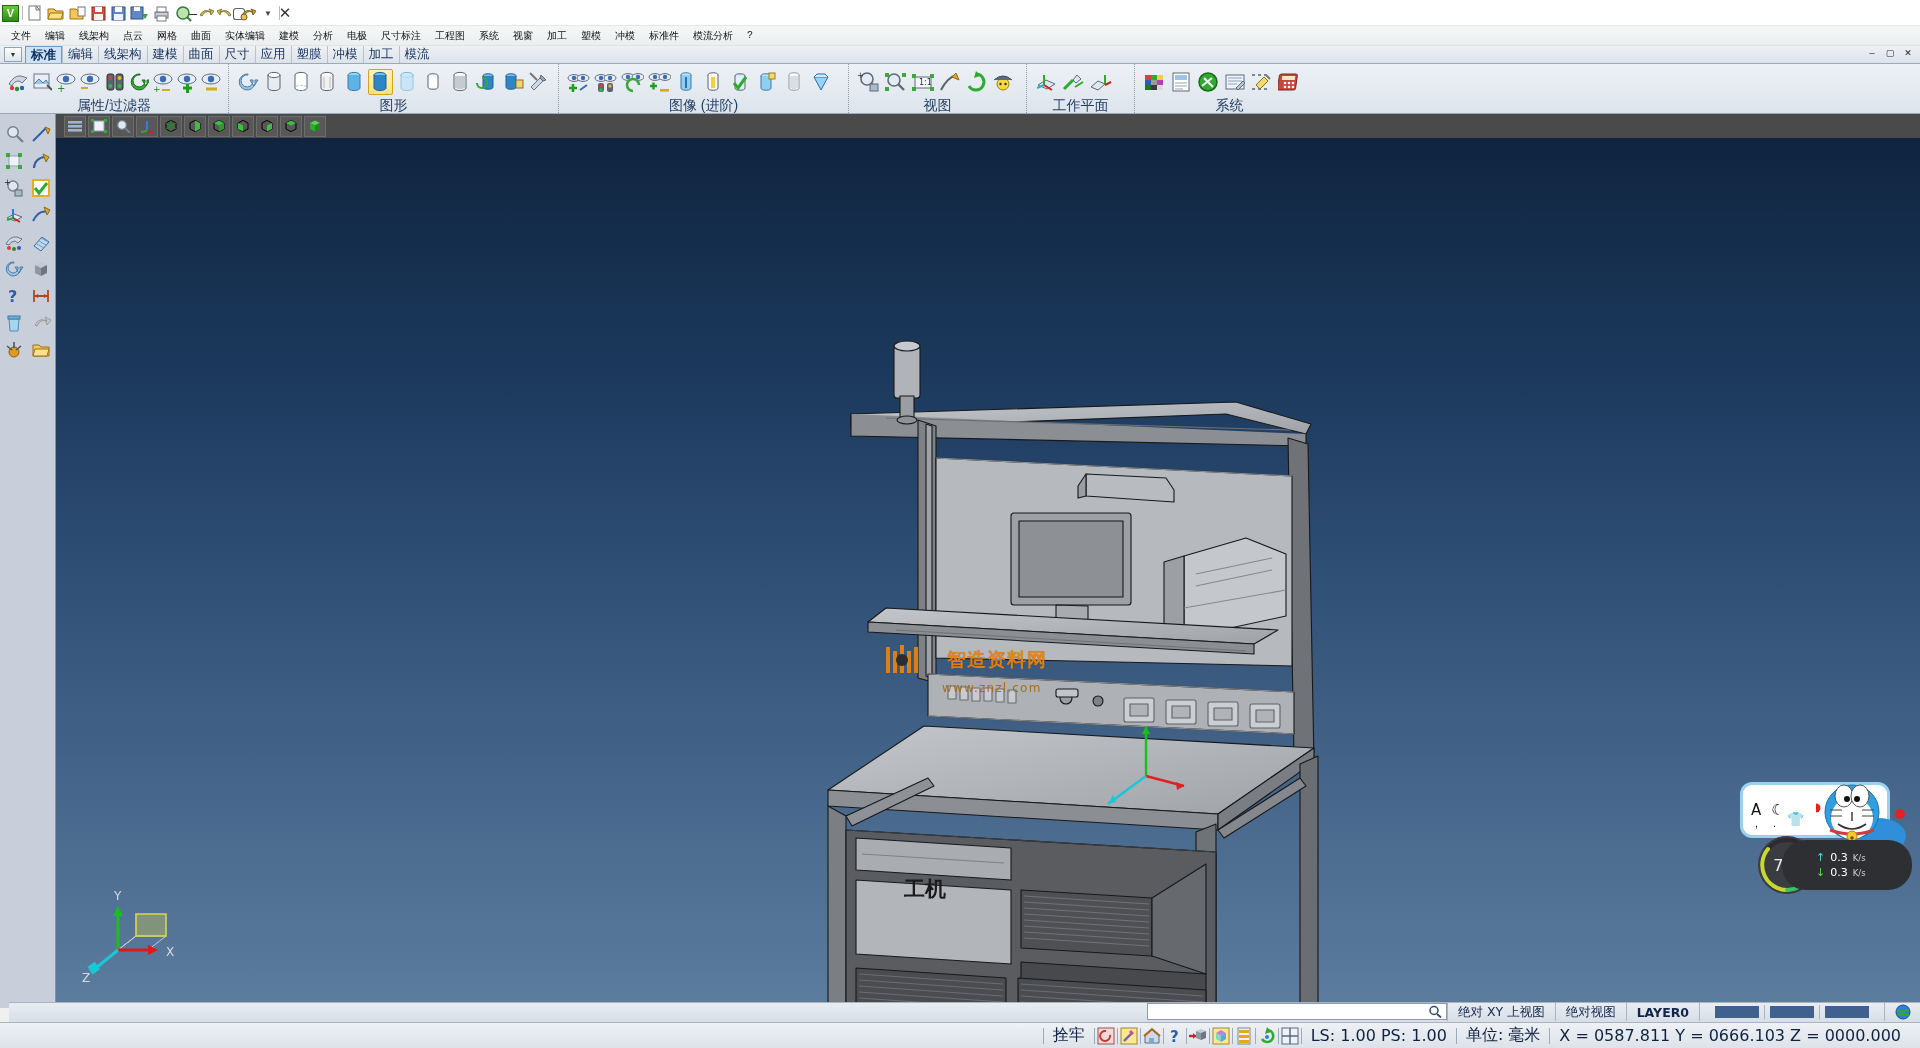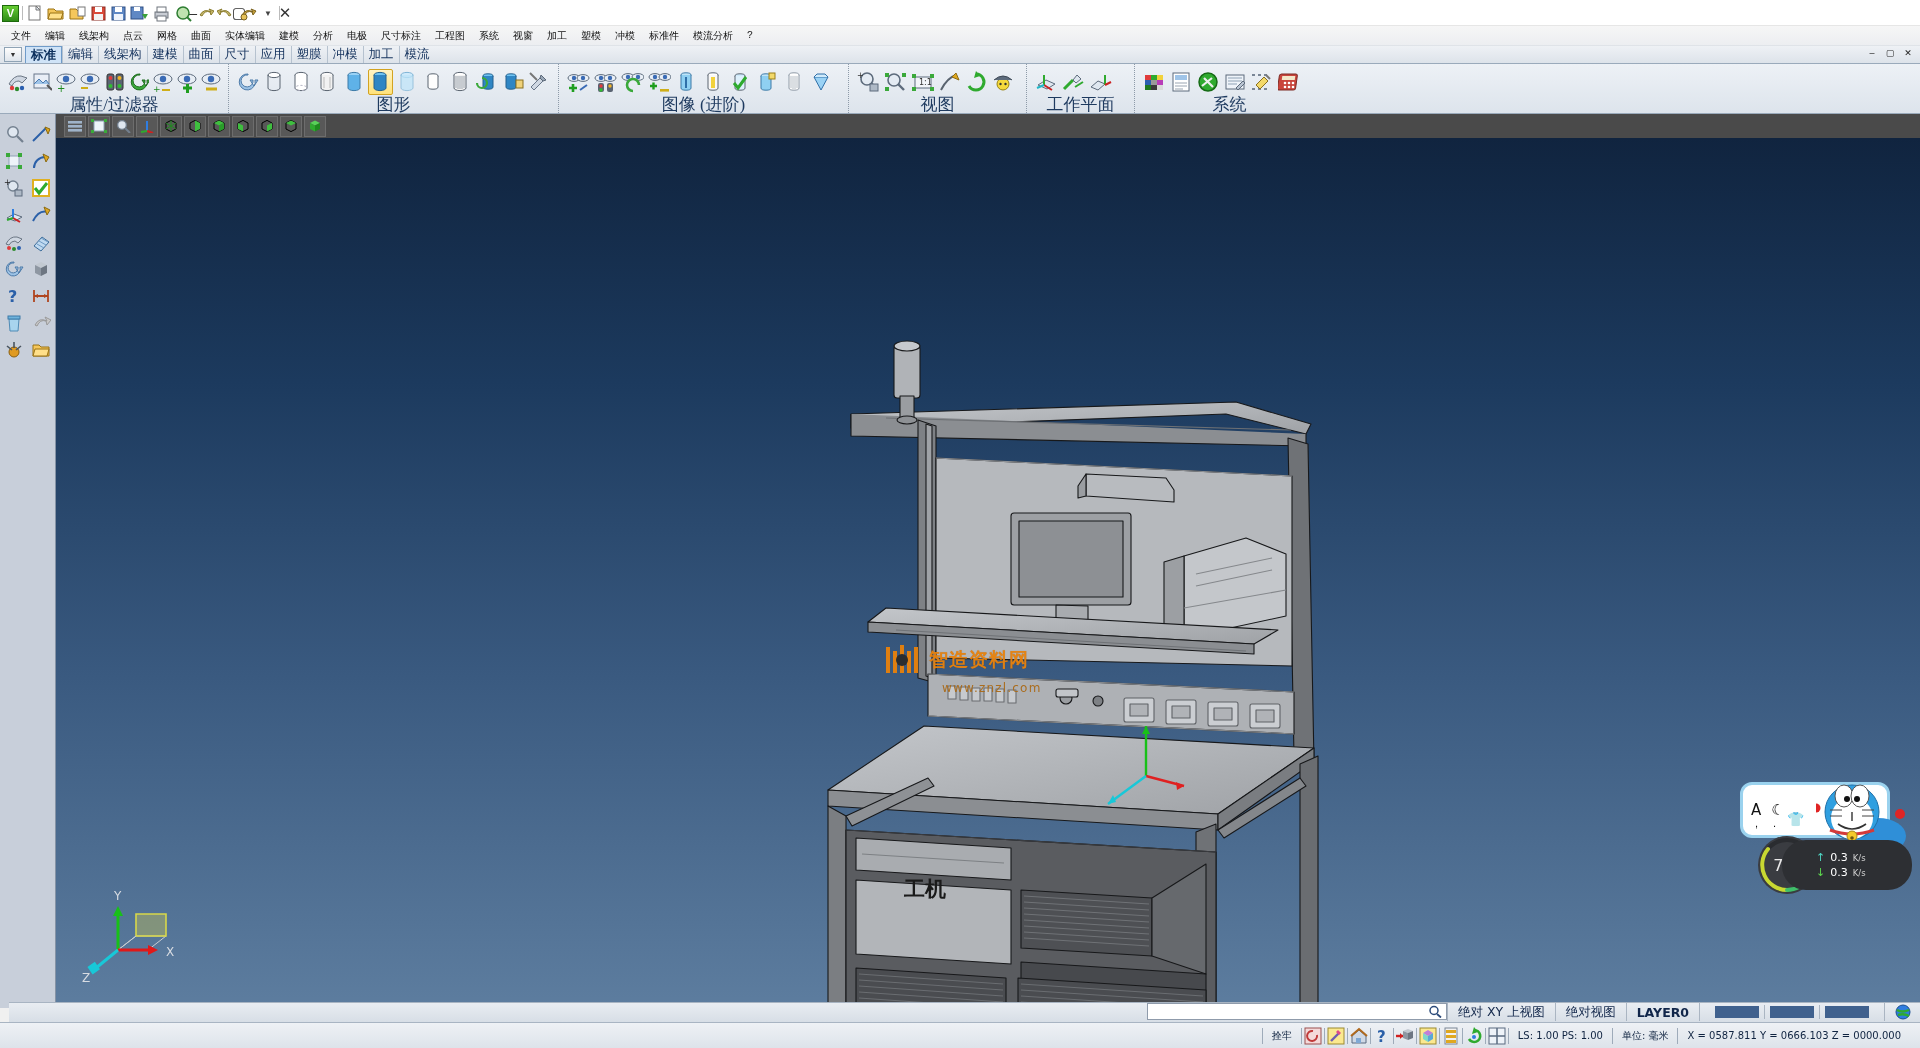--- a/index.html
+++ b/index.html
@@ -67,22 +67,22 @@
   .ribbon{
     position:absolute; left:0; top:64px; width:1920px; height:50px;
     background:linear-gradient(#edf1f6,#dde4ec);
     border-bottom:1px solid #9aaabb;
     display:flex; align-items:stretch;
   }
   .rgroup{ display:flex; flex-direction:column; position:relative; padding:0 4px; }
   .rgroup + .rgroup{ border-left:1px dotted #8d9aa8; }
   .ricons{ display:flex; align-items:center; gap:1px; height:34px; padding:1px 2px 0 2px; }
   .rlabel{
-    text-align:center; font-size:17px; color:#1e3a5f; height:15px; line-height:14px;
-    font-family:Liberation Serif, serif;
+    text-align:center; font-size:14px; color:#1e3a5f; height:15px; line-height:14px;
+    font-family:Liberation Sans, sans-serif;
   }
   .ic{
     width:26px; height:26px; position:relative; border:1px solid transparent; border-radius:2px;
     display:flex; align-items:center; justify-content:center; overflow:hidden;
   }
   .ic.sel{ border:1px solid #d3a321; background:linear-gradient(#fff3c4,#ffe27a); }
 
   
   .viewstrip{
     position:absolute; left:0; top:114px; width:1920px; height:24px;
@@ -122,21 +122,21 @@
   
   .canvas{
     position:absolute; left:56px; top:138px; right:0; bottom:40px;
     background:linear-gradient(#10243f 0%, #1c3a5e 28%, #3a5a80 62%, #5d7d9f 100%);
     overflow:hidden;
   }
   .axisind{ position:absolute; left:20px; bottom:20px; width:120px; height:110px; }
 
   .watermark{
     position:absolute; left:826px; top:504px; width:170px; height:36px;
-    display:flex; align-items:center; gap:1px; opacity:.95;
+    display:flex; align-items:center; gap:19px; opacity:.95;
   }
   .wm-text{
     font-size:19px; font-weight:bold; color:#e8820c;
     font-family:"DejaVu Sans","Liberation Sans",sans-serif; letter-spacing:1px;
     text-shadow:0 0 1px rgba(0,0,0,.25);
   }
   .wm-sub{
     position:absolute; left:60px; top:39px; font-size:12px; color:#aa6a18; letter-spacing:1.2px;
     font-family:"DejaVu Sans",sans-serif;
   }
@@ -184,21 +184,21 @@
   }
   .st-cell.bold{ font-weight:bold; }
   .st-chip{ width:44px; height:12px; background:#40618e; margin:0 5px; }
 
   .status2{
     position:absolute; left:0; bottom:0; width:1920px; height:26px;
     background:linear-gradient(#eef1f5,#dde3ea); border-top:1px solid #a8b4c2;
     display:flex; align-items:center;
   }
   .s2cell{
-    padding:0 9px; font-size:10px; color:#0f2340; white-space:nowrap;
+    padding:0 9px; font-size:16px; color:#0f2340; white-space:nowrap;
     font-family:"DejaVu Sans","Liberation Sans",sans-serif;
     display:flex; align-items:center; height:24px;
   }
   .s2sep{ width:1px; height:16px; background:#9eabba; }
   .s2ic{ width:22px; height:22px; display:flex; align-items:center; justify-content:center; }
 
   .minirestore{
     position:absolute; right:4px; top:46px; display:flex; gap:2px; z-index:40;
   }
   .mrbtn{ width:16px; height:14px; display:flex; align-items:center; justify-content:center;

